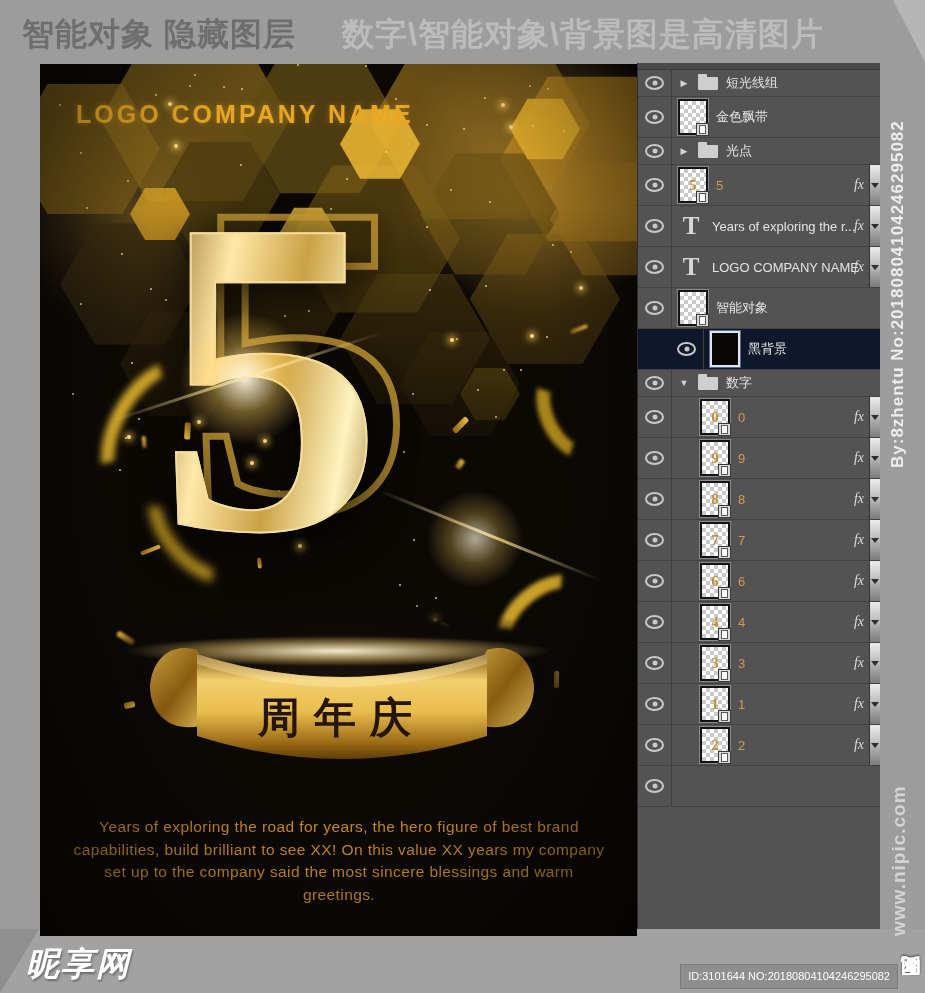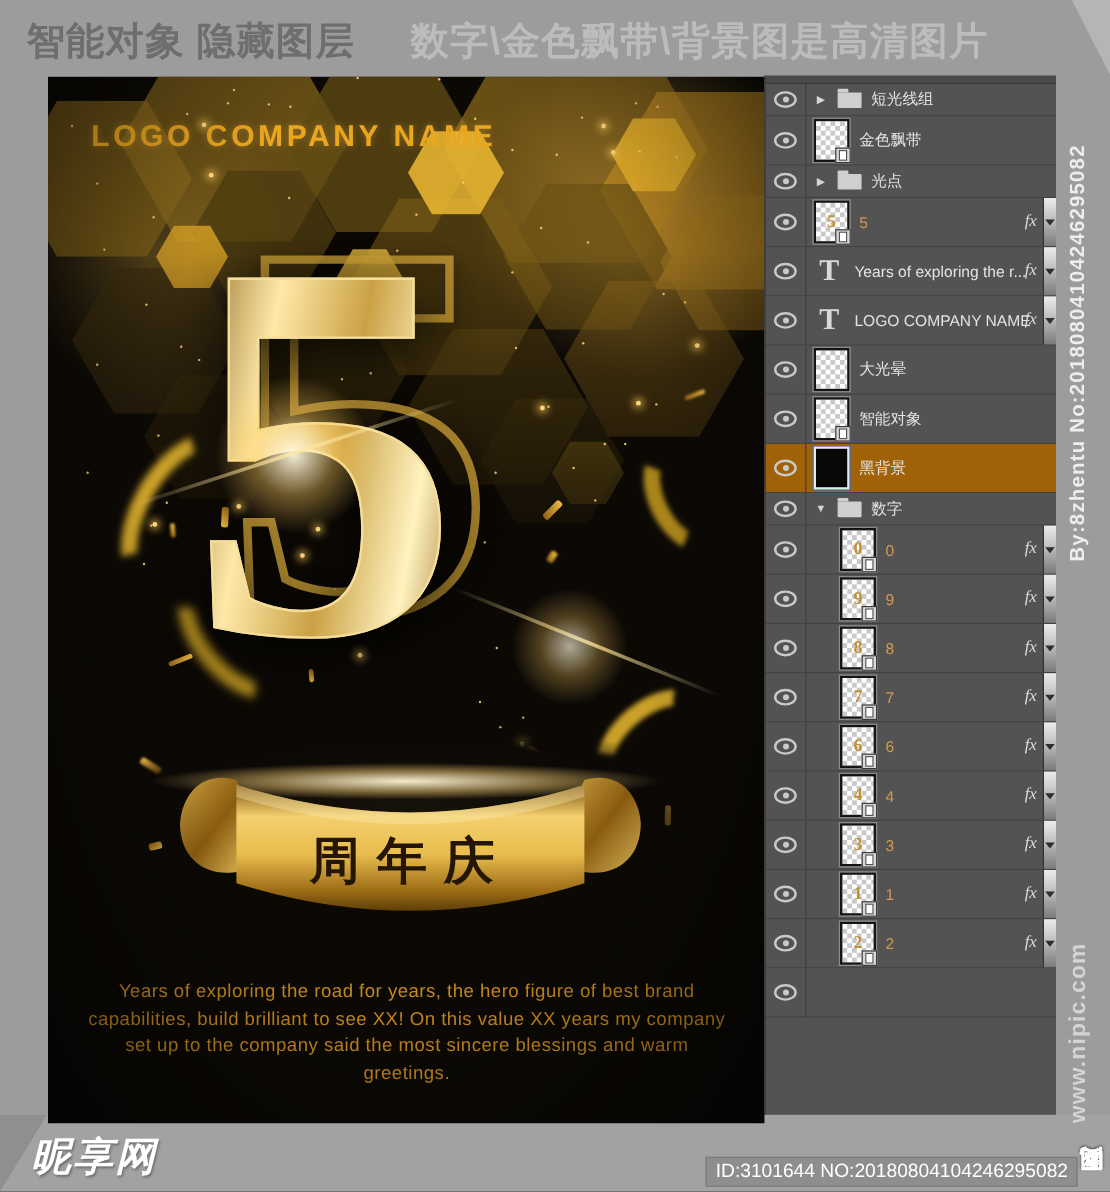--- a/index.html
+++ b/index.html
@@ -52,21 +52,21 @@
             background:radial-gradient(ellipse at 50% 42%,transparent 52%,rgba(0,0,0,.55) 100%);}
 
   
   .panel{position:absolute;left:637px;top:63px;width:243px;height:866px;background:#535353;
          z-index:2;border-left:1px solid #2e2e2e;box-sizing:border-box;overflow:hidden;}
   .sliver{height:6px;background:#4a4a4a;border-bottom:1px solid #3a3a3a;}
   .lrow{display:flex;align-items:center;position:relative;border-bottom:1px solid #424242;
         background:#535353;box-sizing:border-box;}
   .lrow.h-layer{height:41px;align-items:center;}
   .lrow.h-group{height:27px;}
-  .lrow.selected{background:#a16207;}
+  .lrow.selected{background:#0f172a;padding-left:32px;}
   .eyecell{width:33px;align-self:stretch;border-right:1px solid #3e3e3e;display:flex;
            align-items:center;justify-content:center;flex:none;}
   .eye{width:15px;height:10px;border:2px solid #c9c9c9;border-radius:50%;position:relative;display:inline-block;}
   .eye::after{content:"";position:absolute;width:5px;height:5px;border-radius:50%;background:#c9c9c9;
               left:50%;top:50%;transform:translate(-50%,-50%);}
   .rcontent{flex:1;display:flex;align-items:center;gap:8px;padding:0 6px;height:100%;position:relative;min-width:0;}
   .indent{width:14px;flex:none;}
   .tri{width:12px;font-size:9px;color:#d5d5d5;flex:none;text-align:center;}
   .folder{width:20px;height:13px;background:#cfcfcf;border-radius:1px;position:relative;flex:none;}
   .folder::before{content:"";position:absolute;top:-3px;left:0;width:9px;height:3px;background:#cfcfcf;
@@ -111,28 +111,28 @@
 
   
   .footer{position:absolute;left:0;top:929px;width:925px;height:64px;background:#a2a2a2;z-index:1;}
   .fwedge{position:absolute;left:0;top:0;width:70px;height:64px;background:#8f8f8f;
           clip-path:polygon(0 0,56% 0,0 100%);}
   .flogo{position:absolute;left:26px;bottom:6px;color:#fff;font-weight:bold;font-style:italic;
          font-size:33px;text-shadow:1px 2px 2px rgba(90,90,90,.7);letter-spacing:2px;}
   .furl{position:absolute;left:168px;bottom:10px;color:#fff;font-weight:bold;font-style:italic;
         font-size:25px;text-shadow:1px 2px 2px rgba(90,90,90,.6);}
   .fid{position:absolute;right:27px;bottom:4px;height:23px;line-height:23px;padding:0 7px;
-       background:#8e8e8e;border:1px solid #7b7b7b;color:#fff;font-size:16px;z-index:2;margin-left:40px;}
+       background:#8e8e8e;border:1px solid #7b7b7b;color:#fff;font-size:11px;z-index:2;margin-left:40px;}
 </style>
 </head>
 <body>
 
 <div class="titlebar">
   <span class="t1">智能对象 隐藏图层</span>
-  <span class="t2">数字\金色飘带\背景图是高清图片</span>
+  <span class="t2">数字\智能对象\背景图是高清图片</span>
 </div>
 
 <div class="poster">
   <div class="hexfield">
     <div class="glowtr"></div>
     <div class="glowtl"></div>
   <div class="hex" style="left: -30px; top: 10px; width: 150px; height: 150px; background: rgb(122, 92, 24); opacity: 0.8;"></div>
       <div class="hex" style="left: 60px; top: -40px; width: 190px; height: 190px; background: rgb(138, 106, 28); opacity: 0.7;"></div>
       <div class="hex" style="left: 200px; top: -20px; width: 160px; height: 160px; background: rgb(95, 74, 20); opacity: 0.8;"></div>
       <div class="hex" style="left: 330px; top: -50px; width: 220px; height: 220px; background: rgb(154, 115, 30); opacity: 0.65;"></div>
@@ -354,29 +354,20 @@
           <span class="lname">LOGO COMPANY NAME</span>
           <span class="fx">fx</span>
           <span class="fxdrop"></span>
         </div>
       </div>
       <div class="lrow h-layer">
         <div class="eyecell">
           <span class="eye"></span>
         </div>
         <div class="rcontent">
-          <span class="thumb checker"></span>
-          <span class="lname">大光晕</span>
-        </div>
-      </div>
-      <div class="lrow h-layer">
-        <div class="eyecell">
-          <span class="eye"></span>
-        </div>
-        <div class="rcontent">
           <span class="thumb checker">
             <span class="badge"></span>
           </span>
           <span class="lname">智能对象</span>
         </div>
       </div>
       <div class="lrow h-layer selected">
         <div class="eyecell">
           <span class="eye"></span>
         </div>

